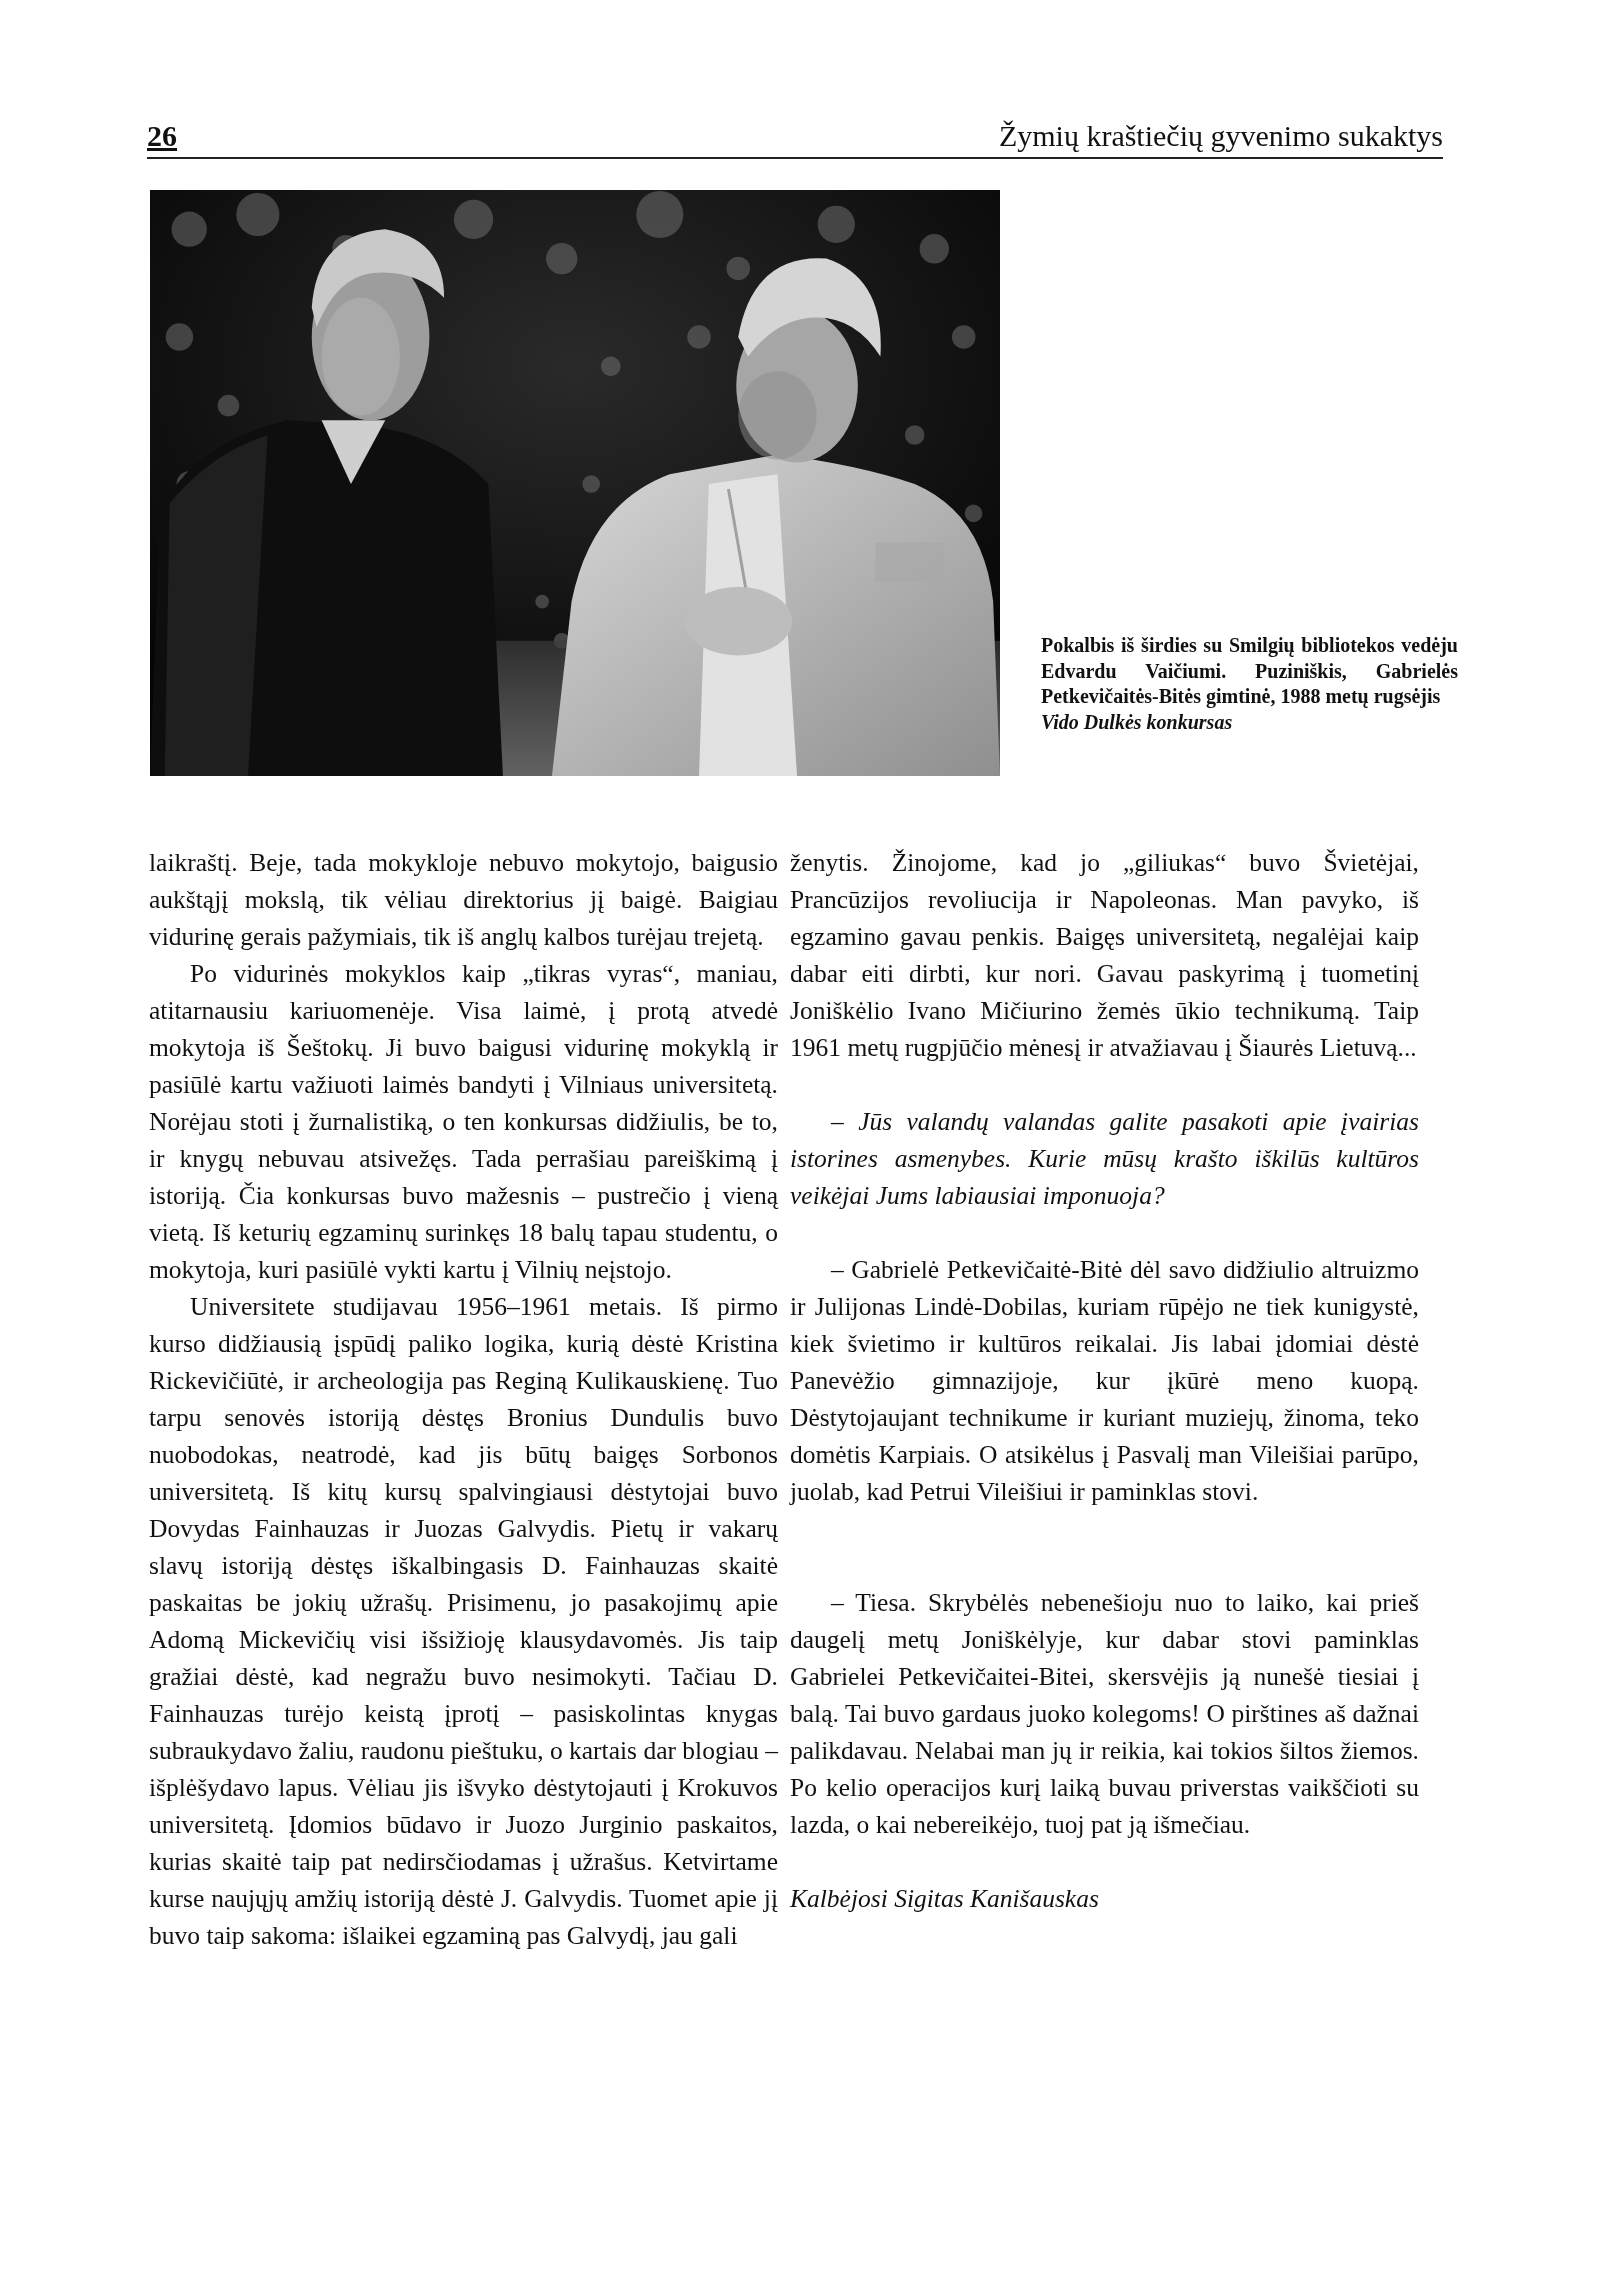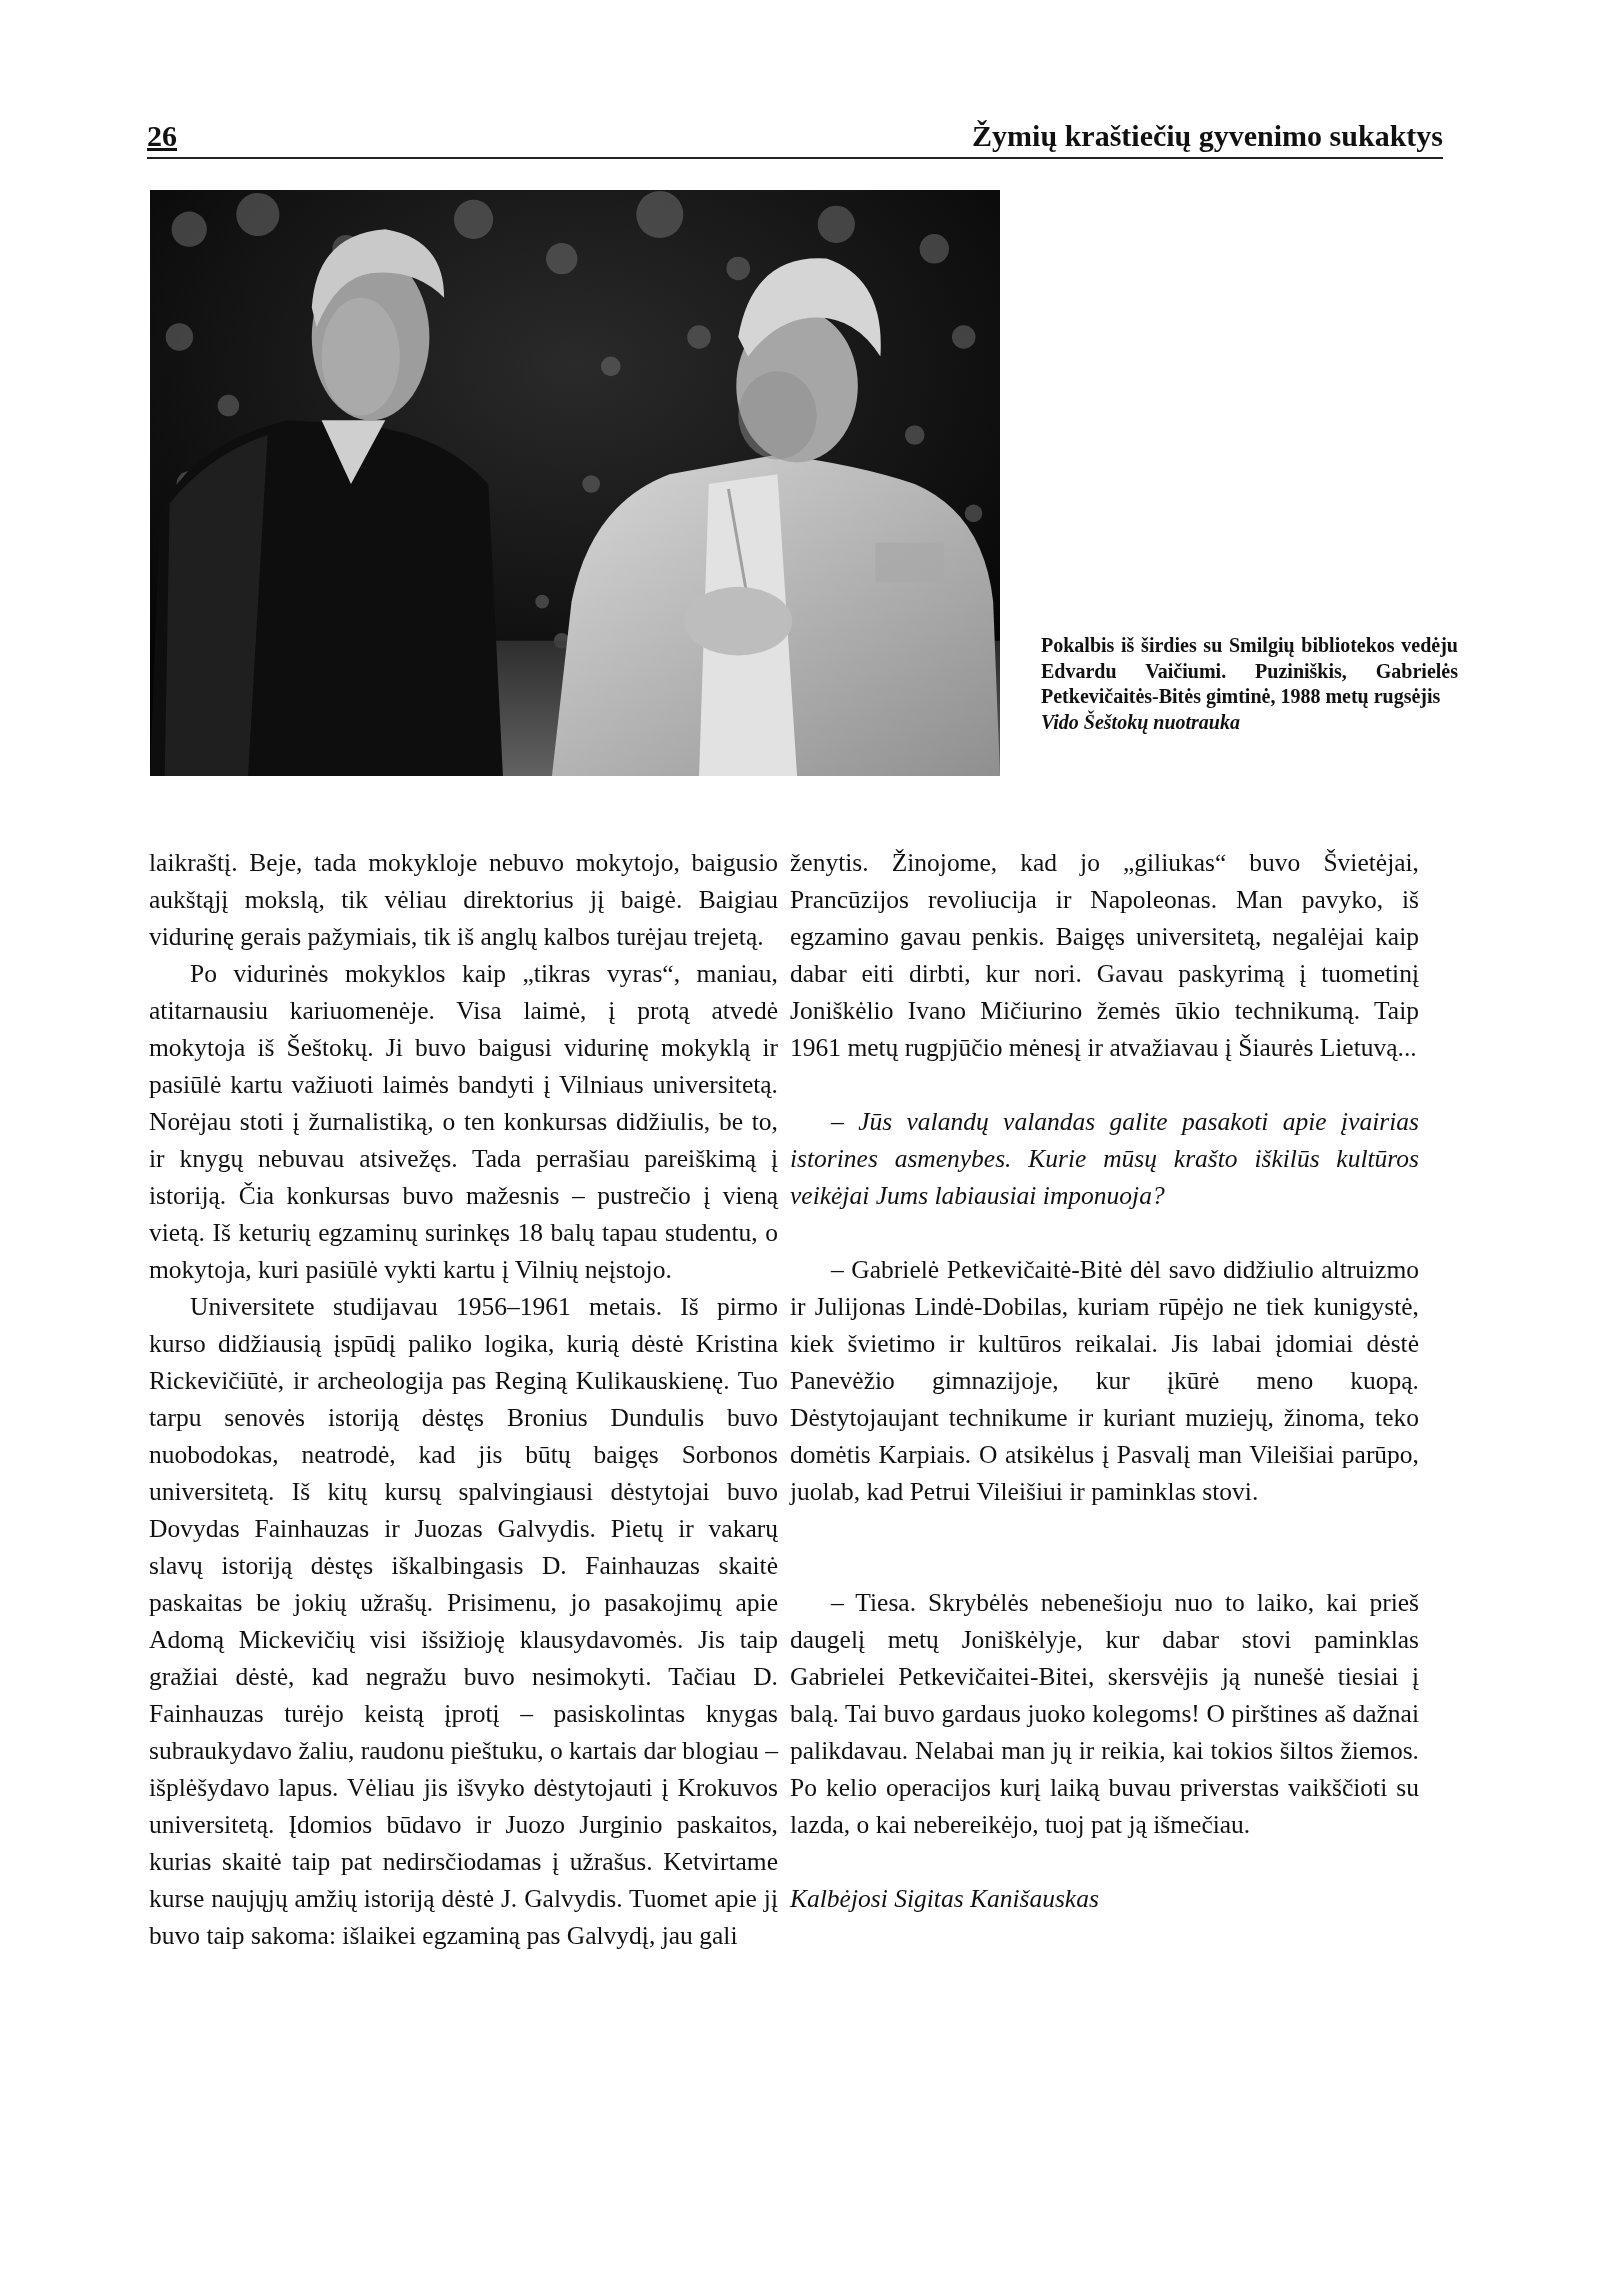--- a/index.html
+++ b/index.html
@@ -6,21 +6,21 @@
     body {
       width: 1622px; height: 2293px; position: relative; overflow: hidden;
       font-family: "Liberation Serif", "DejaVu Serif", serif; color: #111111;
     }
     .page-number {
       position: absolute; left: 147px; top: 116px;
       font-size: 30px; font-weight: bold; line-height: 39px; text-decoration: underline;
     }
     .running-head {
       position: absolute; right: 179px; top: 116px;
-      font-size: 30px; font-weight: bold; line-height: 39px; white-space: nowrap;
+      font-size: 30px; font-weight: normal; line-height: 39px; white-space: nowrap;
     }
     .head-rule {
       position: absolute; left: 147px; top: 157px; width: 1296px; height: 2px;
       background: #222222;
     }
     .photo {
       position: absolute; left: 150px; top: 190px; width: 850px; height: 586px;
       overflow: hidden; background: #0b0b0b;
     }
     .photo svg { display: block; width: 100%; height: 100%; }
@@ -112,21 +112,21 @@
     <ellipse cx="600" cy="440" rx="55" ry="35" fill="#bdbdbd"></ellipse>
 
     <ellipse cx="660" cy="200" rx="62" ry="78" fill="#a6a6a6"></ellipse>
     <path d="M600 150 Q615 65 690 70 Q750 90 745 170 Q720 130 680 130 Q640 130 610 170 Z" fill="#d5d5d5"></path>
     <ellipse cx="640" cy="230" rx="40" ry="45" fill="#8c8c8c" opacity="0.5"></ellipse>
   </svg>
 </div>
 
 <div class="caption">
   <span>Pokalbis iš širdies su Smilgių bibliotekos vedėju Edvardu Vaičiumi. Puziniškis, Gabrielės Petkevičaitės-Bitės gimtinė, 1988 metų rugsėjis</span>
-  <span class="credit">Vido Šeštokų nuotrauka</span>
+  <span class="credit">Vido Dulkės konkursas</span>
 </div>
 
 <div class="col col-left">
   <p>laikraštį. Beje, tada mokykloje nebuvo mokytojo, baigusio aukštąjį mokslą, tik vėliau direktorius jį baigė. Baigiau vidurinę gerais pažymiais, tik iš anglų kalbos turėjau trejetą.</p>
   <p class="indent">Po vidurinės mokyklos kaip „tikras vyras“, maniau, atitarnausiu kariuomenėje. Visa laimė, į protą atvedė mokytoja iš Šeštokų. Ji buvo baigusi vidurinę mokyklą ir pasiūlė kartu važiuoti laimės bandyti į Vilniaus universitetą. Norėjau stoti į žurnalistiką, o ten konkursas didžiulis, be to, ir knygų nebuvau atsivežęs. Tada perrašiau pareiškimą į istoriją. Čia konkursas buvo mažesnis – pustrečio į vieną vietą. Iš keturių egzaminų surinkęs 18 balų tapau studentu, o mokytoja, kuri pasiūlė vykti kartu į Vilnių neįstojo.</p>
   <p class="indent">Universitete studijavau 1956–1961 metais. Iš pirmo kurso didžiausią įspūdį paliko logika, kurią dėstė Kristina Rickevičiūtė, ir archeologija pas Reginą Kulikauskienę. Tuo tarpu senovės istoriją dėstęs Bronius Dundulis buvo nuobodokas, neatrodė, kad jis būtų baigęs Sorbonos universitetą. Iš kitų kursų spalvingiausi dėstytojai buvo Dovydas Fainhauzas ir Juozas Galvydis. Pietų ir vakarų slavų istoriją dėstęs iškalbingasis D. Fainhauzas skaitė paskaitas be jokių užrašų. Prisimenu, jo pasakojimų apie Adomą Mickevičių visi išsižioję klausydavomės. Jis taip gražiai dėstė, kad negražu buvo nesimokyti. Tačiau D. Fainhauzas turėjo keistą įprotį – pasiskolintas knygas subraukydavo žaliu, raudonu pieštuku, o kartais dar blogiau – išplėšydavo lapus. Vėliau jis išvyko dėstytojauti į Krokuvos universitetą. Įdomios būdavo ir Juozo Jurginio paskaitos, kurias skaitė taip pat nedirsčiodamas į užrašus. Ketvirtame kurse naujųjų amžių istoriją dėstė J. Galvydis. Tuomet apie jį buvo taip sakoma: išlaikei egzaminą pas Galvydį, jau gali</p>
 </div>
 
 <div class="col col-right">
   <p>ženytis. Žinojome, kad jo „giliukas“ buvo Švietėjai, Prancūzijos revoliucija ir Napoleonas. Man pavyko, iš egzamino gavau penkis. Baigęs universitetą, negalėjai kaip dabar eiti dirbti, kur nori. Gavau paskyrimą į tuometinį Joniškėlio Ivano Mičiurino žemės ūkio technikumą. Taip 1961 metų rugpjūčio mėnesį ir atvažiavau į Šiaurės Lietuvą...</p>

